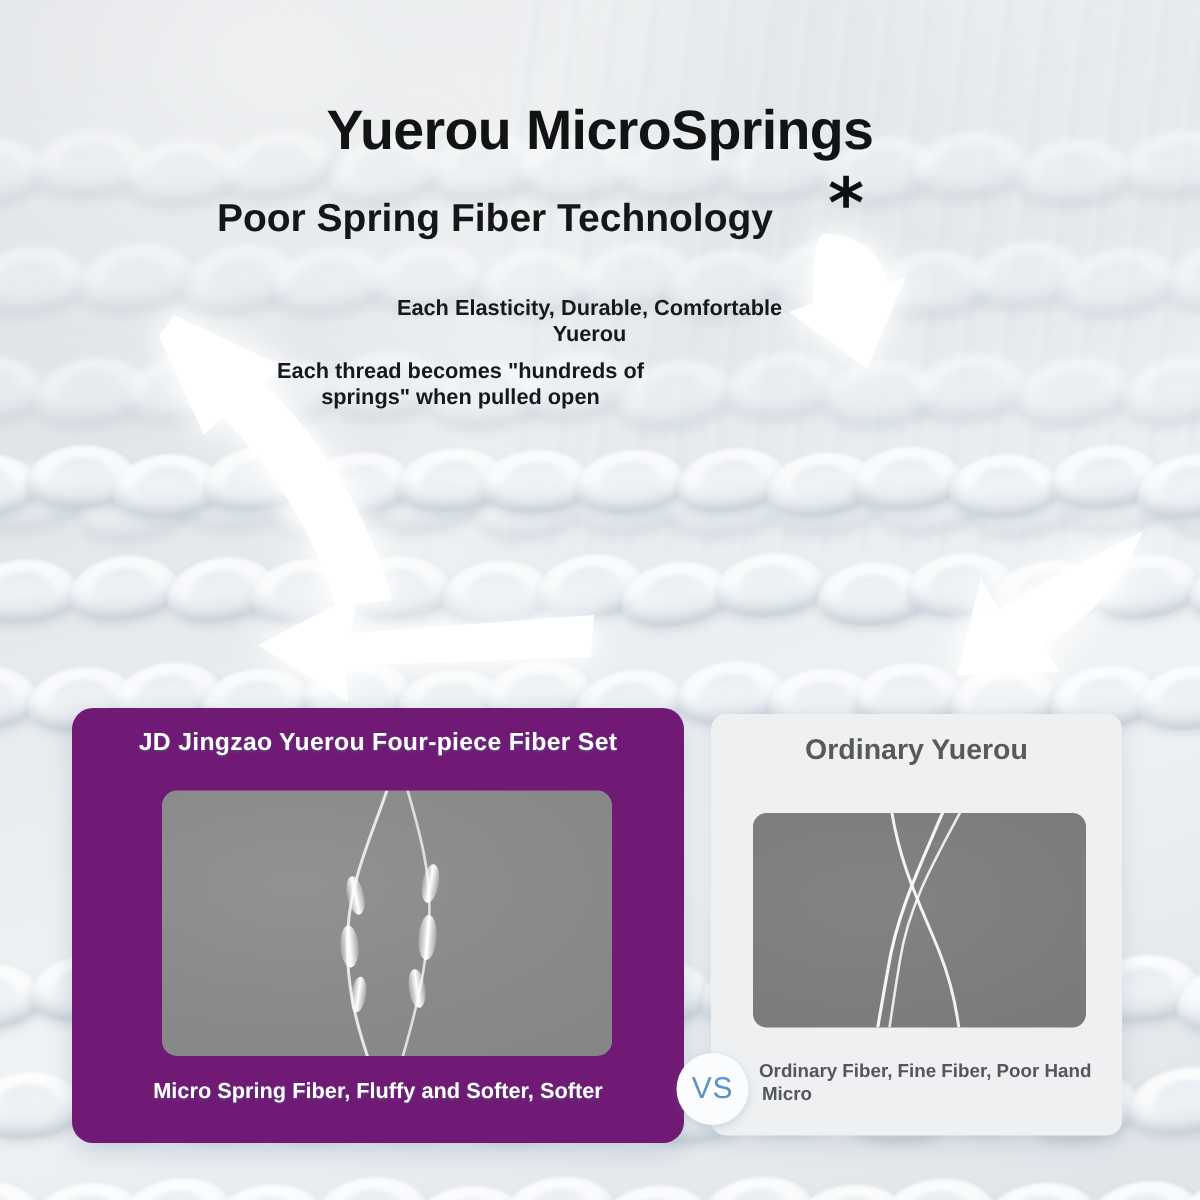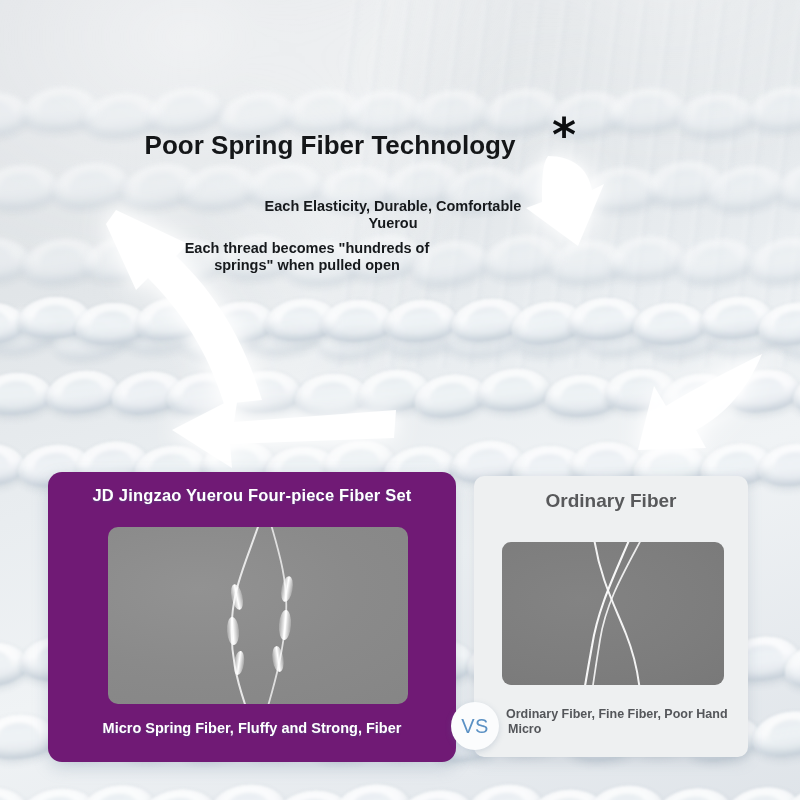--- a/index.html
+++ b/index.html
@@ -459,27 +459,28 @@
       <path d="M228 28 L 66 40 L 70 14 L 4 48 L 64 86 L 62 62 L 226 56 Z" fill="#ffffff" opacity="0.95"></path>
     </svg>
   </div>
 
   <div class="arrow" style="left:630px; top:352px;">
     <svg width="150" height="130" viewBox="0 0 150 130" class="glow">
       <path d="M132 2 C 118 36, 96 62, 66 78 L 76 96 L 8 98 L 24 34 L 36 54 C 66 36, 96 20, 132 2 Z" fill="#ffffff" opacity="0.92"></path>
     </svg>
   </div>
 
+  <div class="headline">Yuerou MicroSprings</div>
   <div class="subhead">Poor Spring Fiber Technology</div>
   <div class="asterisk">*</div>
   <div class="tag-a">Each Elasticity, Durable, Comfortable Yuerou</div>
   <div class="tag-b">Each thread becomes "hundreds of springs" when pulled open</div>
 
   <div class="panel-right">
-    <div class="panel-right-title">Ordinary Fiber</div>
+    <div class="panel-right-title">Ordinary Yuerou</div>
     <div class="panel-right-photo">
       <div class="strands">
         <svg viewBox="0 0 222 143" preserveAspectRatio="none">
           <path d="M128 -4 C 112 34, 96 66, 90 104 C 86 126, 84 138, 82 150" stroke="#fdfdfd" stroke-width="2.1" fill="none" opacity="0.95"></path>
           <path d="M140 -4 C 122 30, 104 60, 98 98 C 94 122, 92 136, 90 150" stroke="#f7f7f7" stroke-width="1.7" fill="none" opacity="0.9"></path>
           <path d="M92 -4 C 98 36, 112 62, 124 92 C 132 112, 136 130, 138 150" stroke="#fcfcfc" stroke-width="2.0" fill="none" opacity="0.93"></path>
         </svg>
       </div>
     </div>
     <div class="panel-right-caption">Ordinary Fiber, Fine Fiber, Poor Hand Micro</div>
@@ -501,20 +502,20 @@
           <path d="M162 -6 C 172 28, 180 56, 178 88 C 176 122, 168 152, 158 186" stroke="#ededed" stroke-width="1.8" fill="none" opacity="0.85"></path>
           <ellipse cx="129" cy="70" rx="5.5" ry="13" transform="rotate(-12 129 70)" fill="url(#beadG)"></ellipse>
           <ellipse cx="125" cy="104" rx="6" ry="14" transform="rotate(-4 125 104)" fill="url(#beadG)"></ellipse>
           <ellipse cx="131" cy="136" rx="5" ry="12" transform="rotate(8 131 136)" fill="url(#beadG)"></ellipse>
           <ellipse cx="179" cy="62" rx="5.5" ry="13" transform="rotate(10 179 62)" fill="url(#beadG)"></ellipse>
           <ellipse cx="177" cy="98" rx="6" ry="15" transform="rotate(4 177 98)" fill="url(#beadG)"></ellipse>
           <ellipse cx="170" cy="132" rx="5.5" ry="13" transform="rotate(-8 170 132)" fill="url(#beadG)"></ellipse>
         </svg>
       </div>
     </div>
-    <div class="panel-left-caption">Micro Spring Fiber, Fluffy and Strong, Fiber</div>
+    <div class="panel-left-caption">Micro Spring Fiber, Fluffy and Softer, Softer</div>
   </div>
 
   <div class="vs-badge">
     <span>VS</span>
   </div>
 
 </div>
 
 </body></html>

